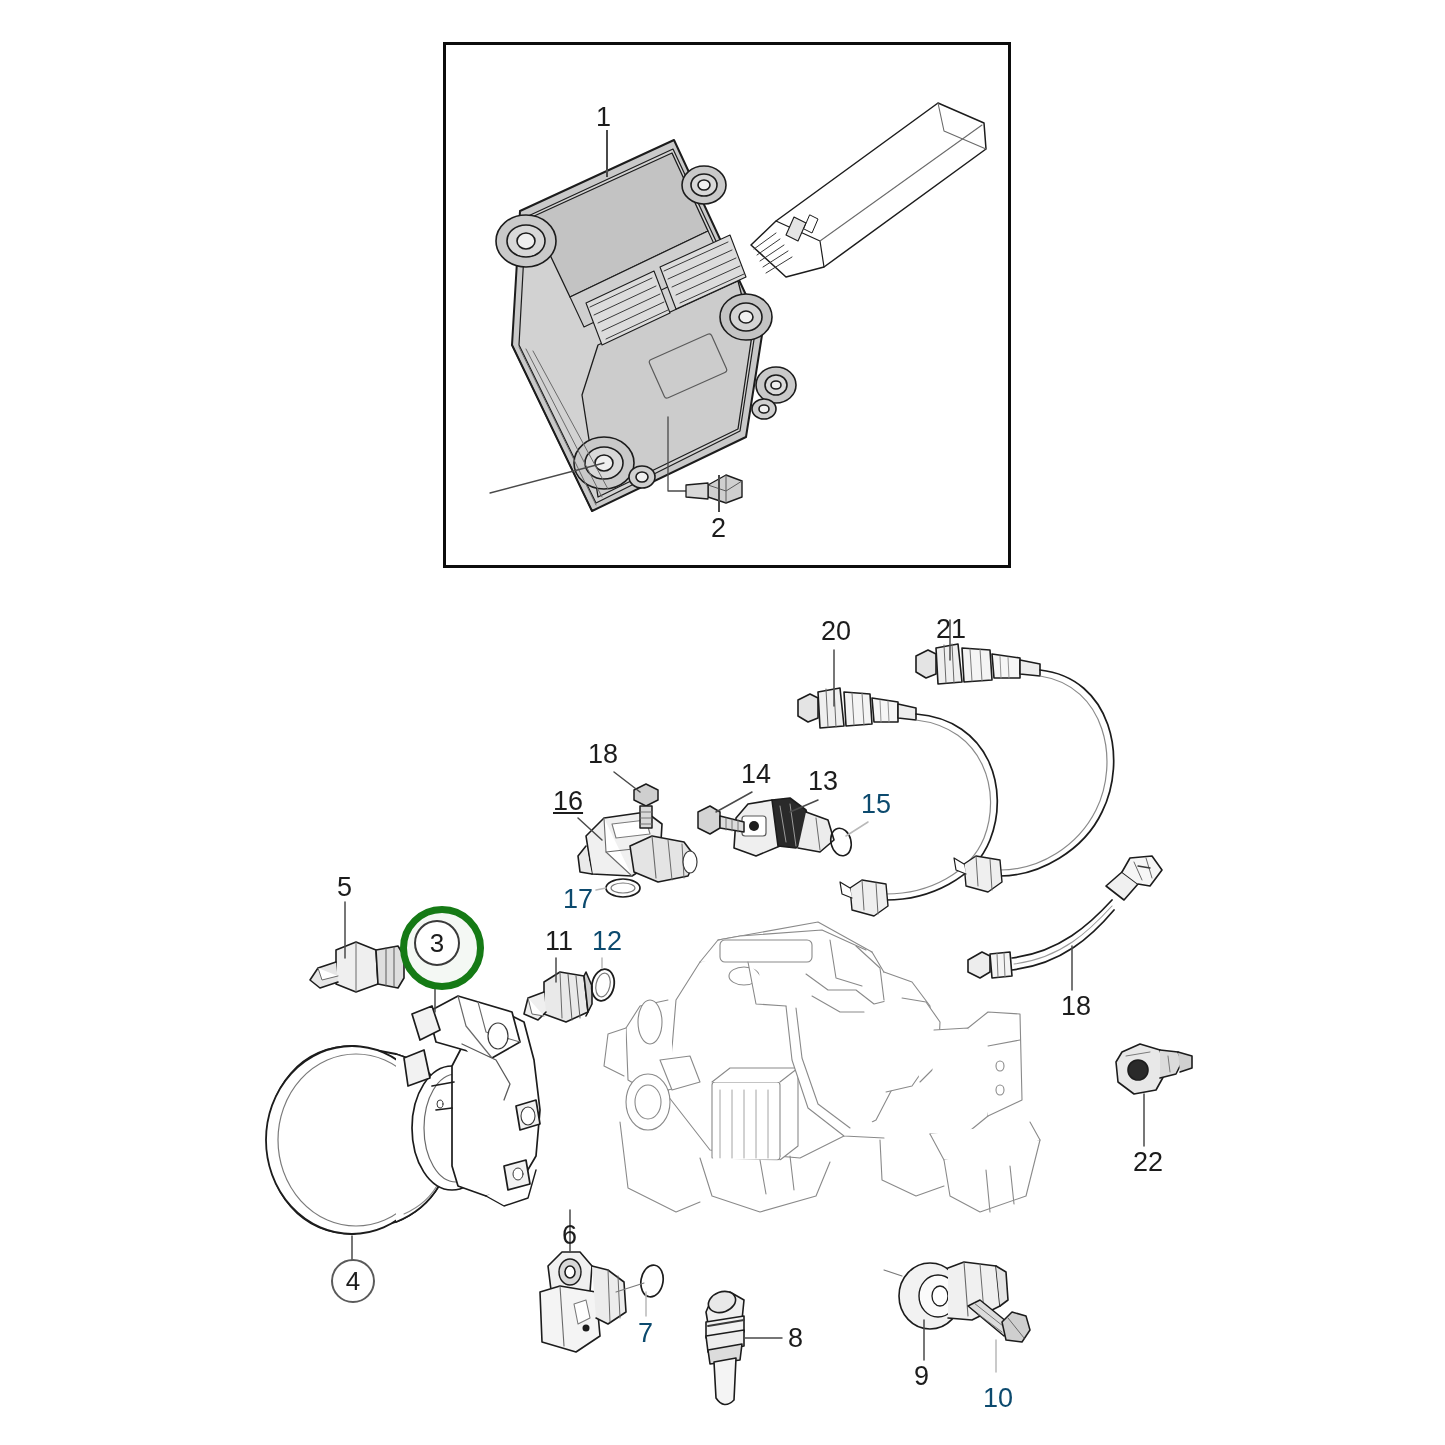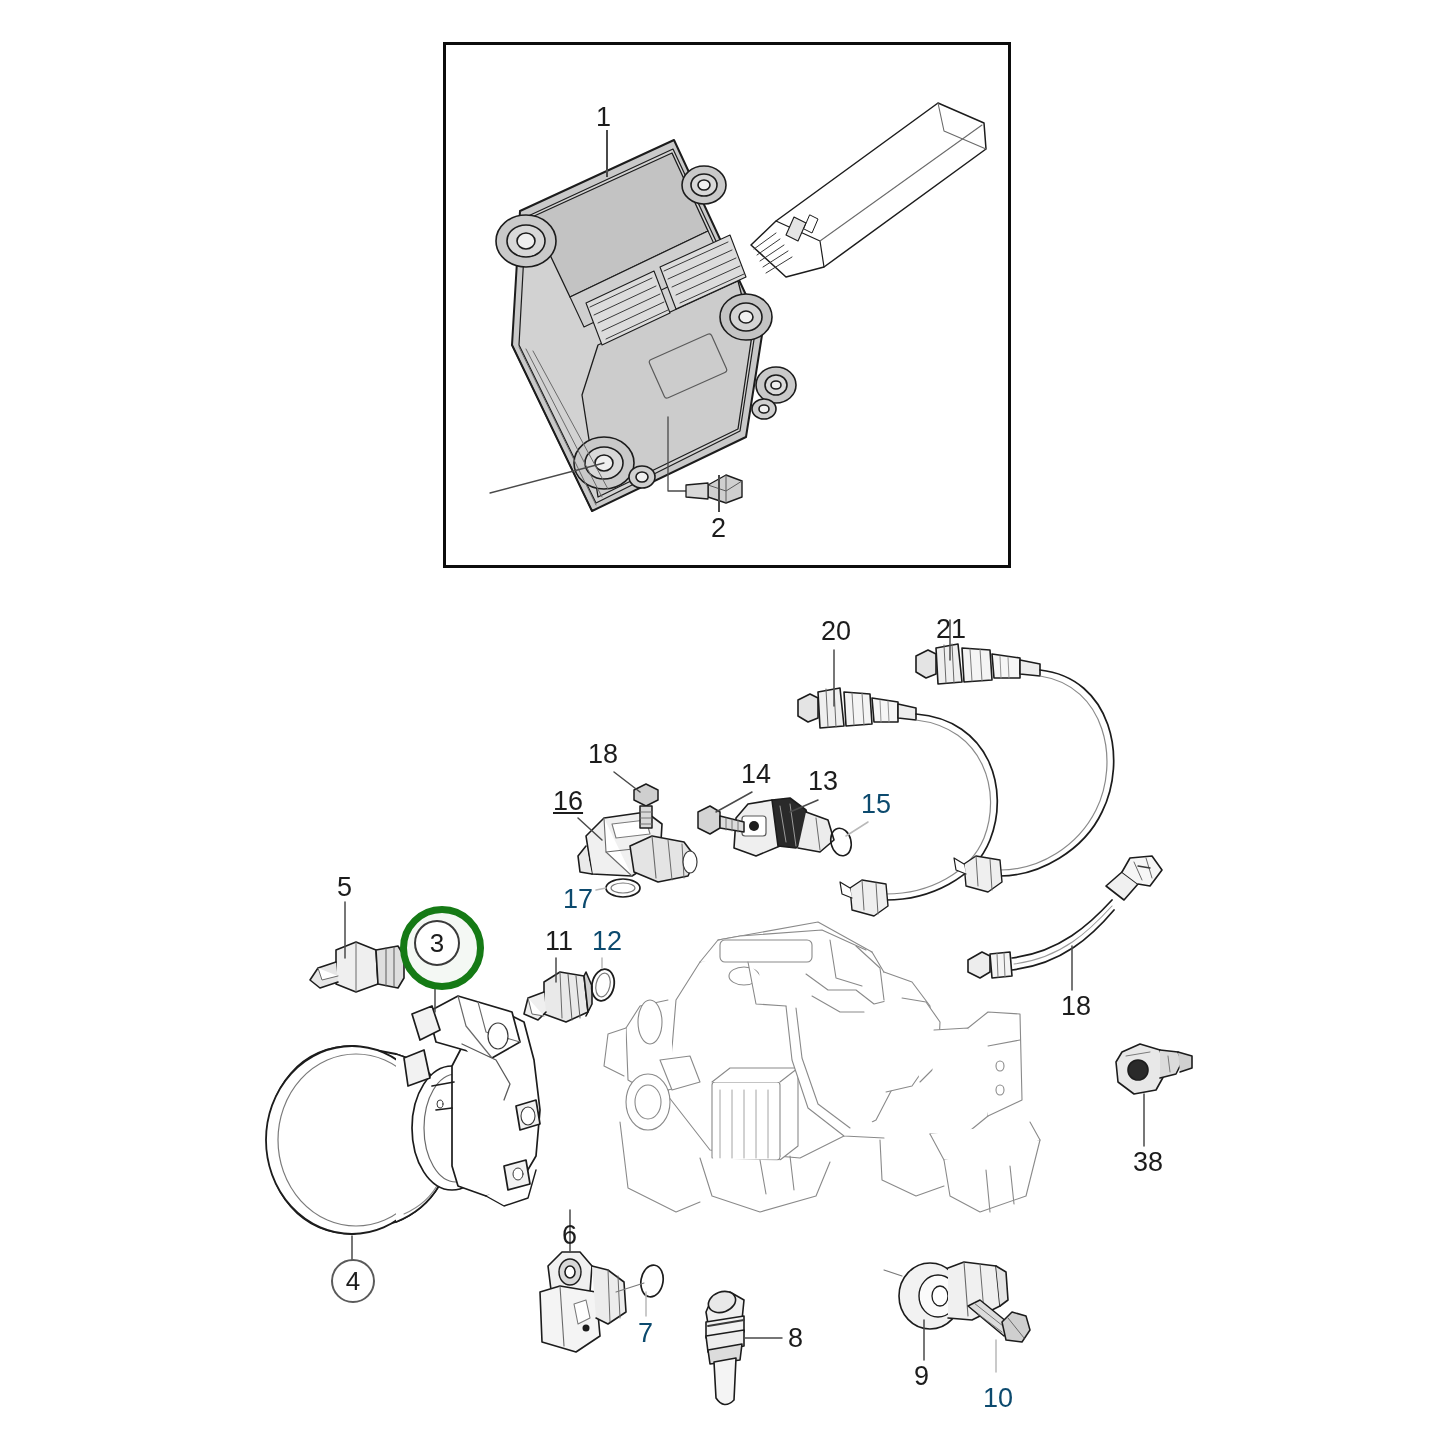--- a/index.html
+++ b/index.html
@@ -394,21 +394,21 @@
   <div class="lbl faded" style="left:592px;top:928px;">12</div>
   <div class="lbl" style="left:553px;top:788px;text-decoration:underline;">16</div>
   <div class="lbl faded" style="left:563px;top:878px;margin-top:8px;">17</div>
   <div class="lbl" style="left:588px;top:741px;">18</div>
   <div class="lbl" style="left:741px;top:761px;">14</div>
   <div class="lbl" style="left:808px;top:768px;">13</div>
   <div class="lbl faded" style="left:861px;top:791px;">15</div>
   <div class="lbl" style="left:821px;top:618px;">20</div>
   <div class="lbl" style="left:936px;top:588px;margin-top:28px;">21</div>
   <div class="lbl" style="left:1061px;top:993px;">18</div>
-  <div class="lbl" style="left:1133px;top:1149px;">38</div>
+  <div class="lbl" style="left:1133px;top:1149px;">22</div>
   <div class="lbl" style="left:562px;top:1222px;">6</div>
   <div class="lbl faded" style="left:638px;top:1320px;">7</div>
   <div class="lbl" style="left:788px;top:1325px;">8</div>
   <div class="lbl" style="left:914px;top:1363px;">9</div>
   <div class="lbl faded" style="left:983px;top:1375px;margin-top:10px;">10</div>
 
   <div class="ring-hl" style="left:400px;top:906px;width:70px;height:70px;border:7px solid #157a15;background:#f4f8f4;"></div>
   <div class="circ" style="left:414px;top:920px;width:42px;height:42px;">
     <span>3</span>
   </div>

